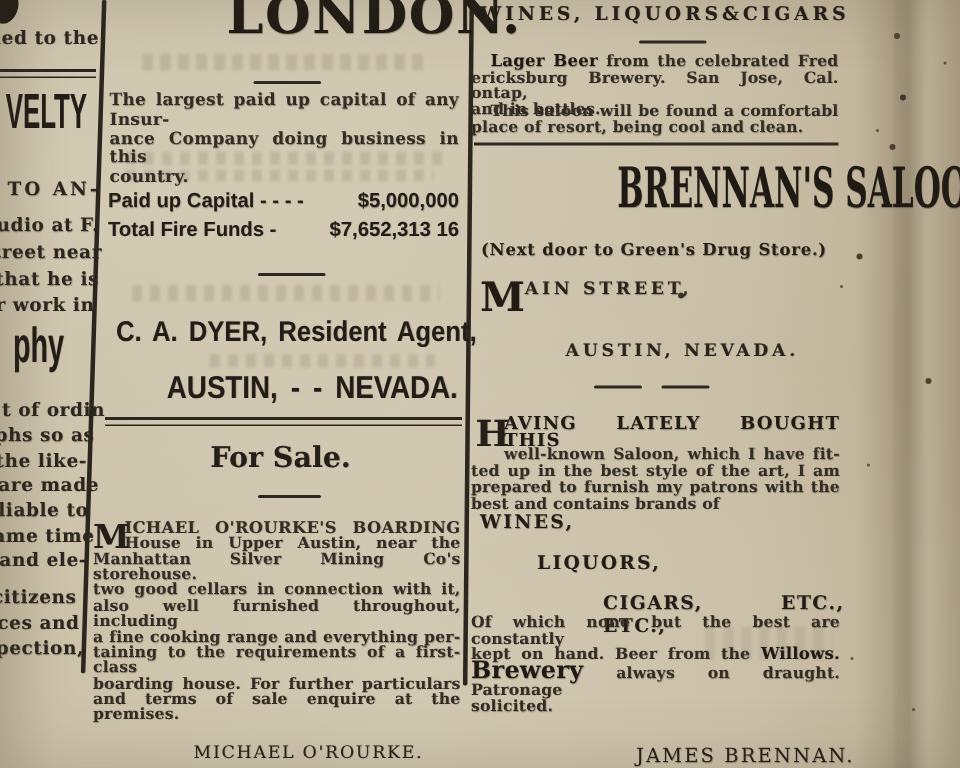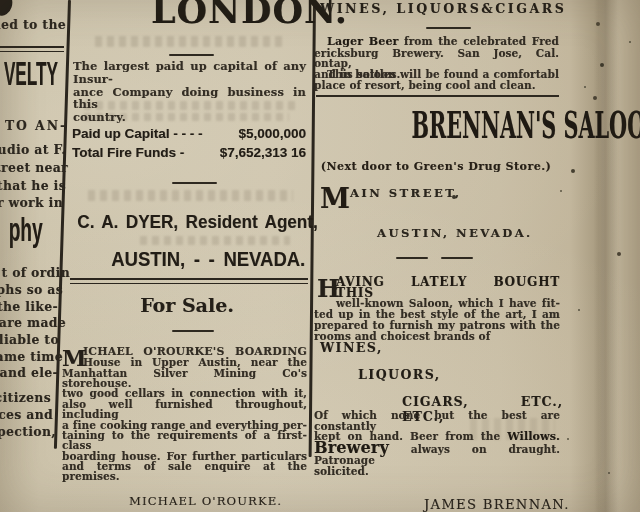--- a/index.html
+++ b/index.html
@@ -165,21 +165,21 @@
 
     <div class="dash" style="left:396px;top:257px;width:32px;"></div>
     <div class="dash" style="left:441px;top:257px;width:32px;"></div>
 
     <div class="para" style="left:314px;top:277px;width:246px;line-height:10.7px;">
       <span class="dropcap" style="left:3px;font-size:24px;line-height:23px;">H</span>
       <div class="ln jl" style="padding-left:22px;font-size:12px;letter-spacing:.8px;color:#201b14;">AVING LATELY BOUGHT THIS</div>
       <div class="ln jl" style="padding-left:22px;">well-known Saloon, which I have fit-</div>
       <div class="ln jl">ted up in the best style of the art, I am</div>
       <div class="ln jl">prepared to furnish my patrons with the</div>
-      <div class="ln">rooms and choicest brands of</div>
+      <div class="ln">best and contains brands of</div>
     </div>
 
     <div style="position:absolute;left:320px;top:340px;font-weight:bold;font-size:12.5px;letter-spacing:1.5px;color:#221d16;">WINES,</div>
     <div style="position:absolute;left:358px;top:367px;font-weight:bold;font-size:12.5px;letter-spacing:1.5px;color:#221d16;">LIQUORS,</div>
     <div class="jl" style="position:absolute;left:402px;top:394px;width:161px;font-weight:bold;font-size:12.5px;letter-spacing:1px;color:#221d16;">CIGARS, ETC., ETC.,</div>
 
     <div class="para" style="left:314px;top:410px;width:246px;line-height:10.7px;">
       <div class="ln jl">Of which none but the best are constantly</div>
       <div class="ln jl">
         <span>kept on hand. Beer from the </span><span style="font-size:11px;color:#1f1a13;">Willows.</span>

